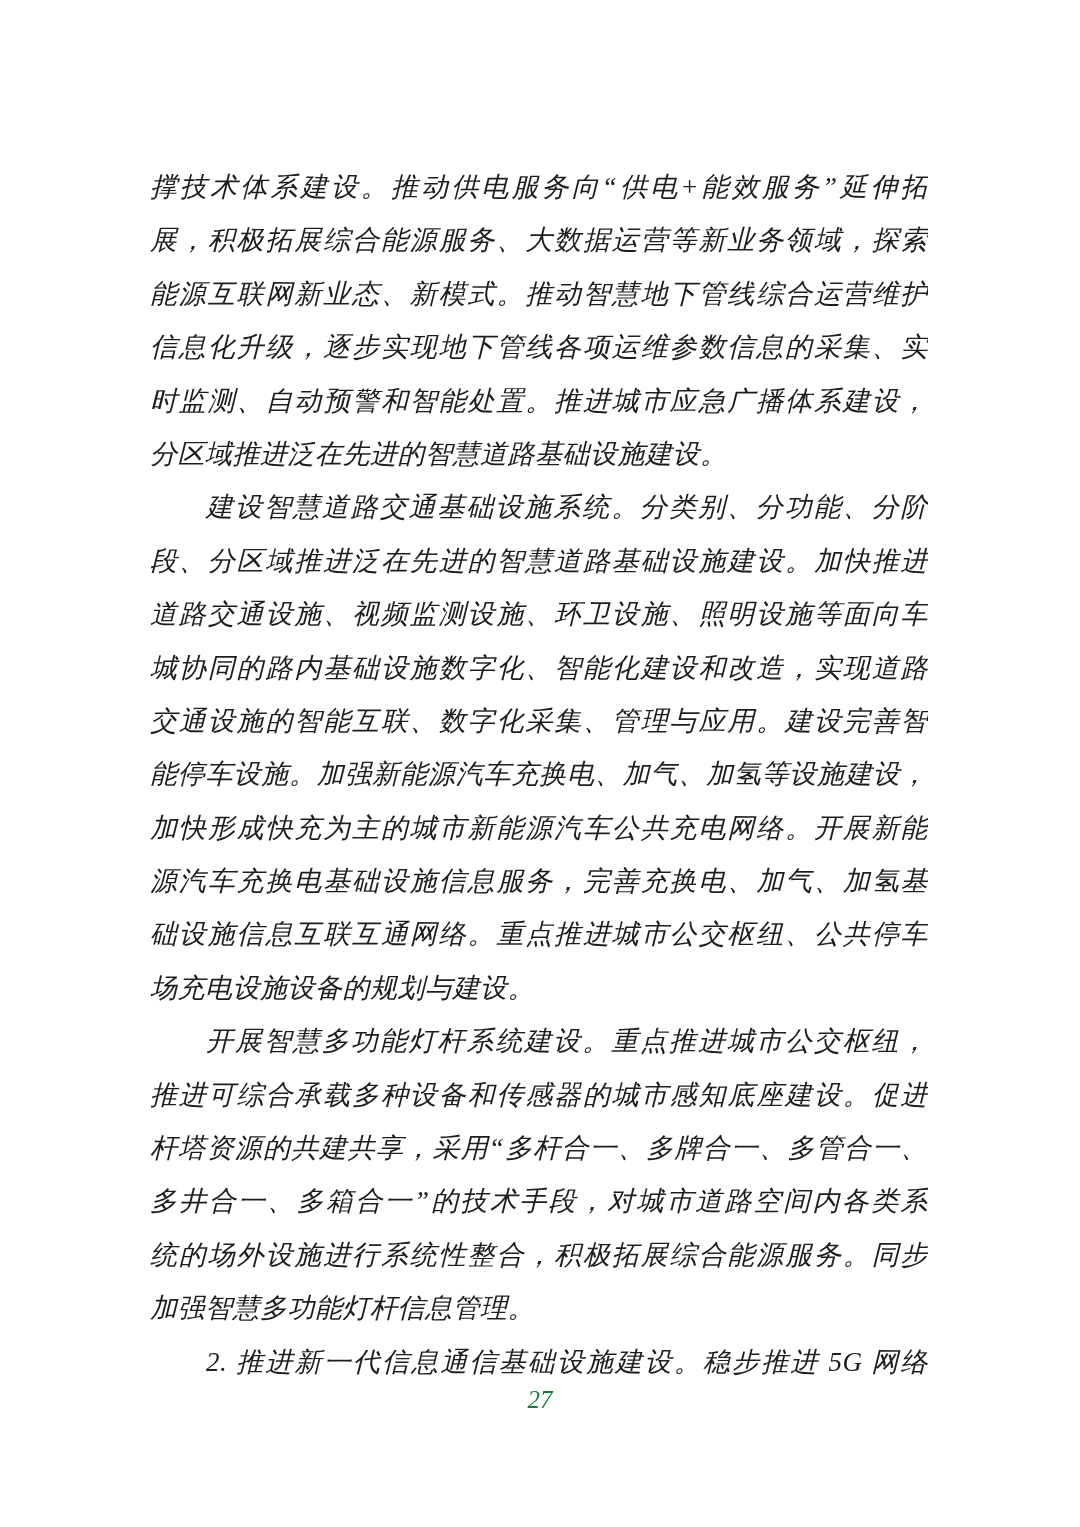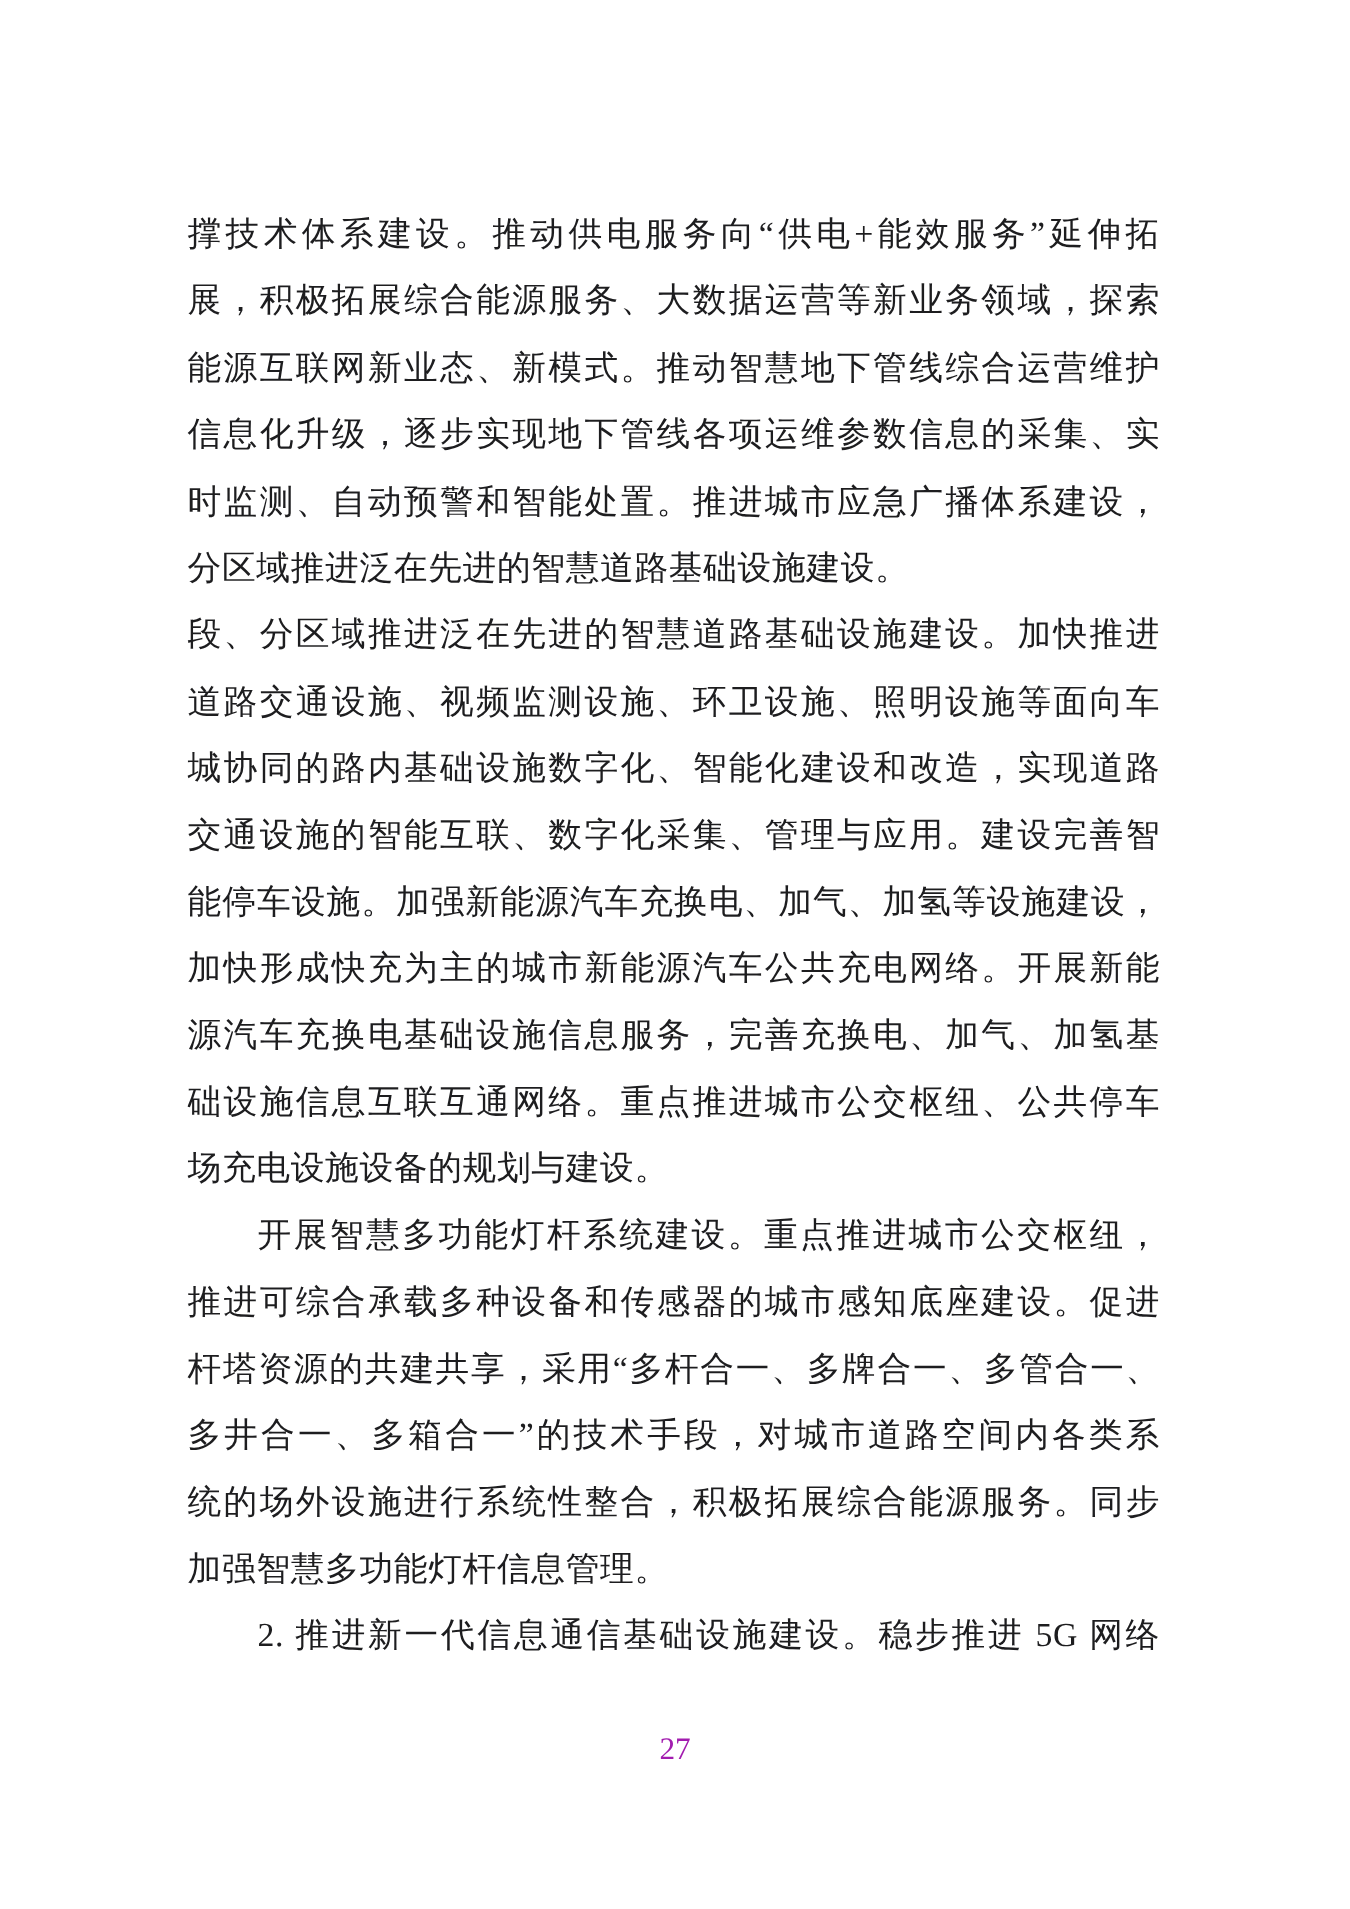--- a/index.html
+++ b/index.html
@@ -8,20 +8,21 @@
     background: #ffffff;
   }
   .page {
     position: relative;
     width: 1080px;
     height: 1527px;
     background: #ffffff;
     font-family: "Liberation Serif", "DejaVu Serif", serif;
     color: #1d1d1f;
     overflow: hidden;
+    font-style: italic;
   }
   .text-block {
     position: absolute;
     left: 150px;
     top: 161px;
     width: 778px;
   }
   .line {
     font-size: 27px;
     line-height: 53.4px;
@@ -39,34 +40,35 @@
     text-align: left;
     text-align-last: left;
   }
   .page-number {
     position: absolute;
     left: 0;
     top: 1386px;
     width: 100%;
     text-align: center;
     font-size: 25px;
-    color: #a21caf;
+    color: #15803d;
   }
 </style>
 </head>
 <body>
 
 <div class="page">
   <div class="text-block">
     <div class="line">撑技术体系建设。推动供电服务向“供电+能效服务”延伸拓</div>
     <div class="line">展，积极拓展综合能源服务、大数据运营等新业务领域，探索</div>
     <div class="line">能源互联网新业态、新模式。推动智慧地下管线综合运营维护</div>
     <div class="line">信息化升级，逐步实现地下管线各项运维参数信息的采集、实</div>
     <div class="line">时监测、自动预警和智能处置。推进城市应急广播体系建设，</div>
     <div class="line para-end">分区域推进泛在先进的智慧道路基础设施建设。</div>
+    <div class="line indent">建设智慧道路交通基础设施系统。分类别、分功能、分阶</div>
     <div class="line">段、分区域推进泛在先进的智慧道路基础设施建设。加快推进</div>
     <div class="line">道路交通设施、视频监测设施、环卫设施、照明设施等面向车</div>
     <div class="line">城协同的路内基础设施数字化、智能化建设和改造，实现道路</div>
     <div class="line">交通设施的智能互联、数字化采集、管理与应用。建设完善智</div>
     <div class="line">能停车设施。加强新能源汽车充换电、加气、加氢等设施建设，</div>
     <div class="line">加快形成快充为主的城市新能源汽车公共充电网络。开展新能</div>
     <div class="line">源汽车充换电基础设施信息服务，完善充换电、加气、加氢基</div>
     <div class="line">础设施信息互联互通网络。重点推进城市公交枢纽、公共停车</div>
     <div class="line para-end">场充电设施设备的规划与建设。</div>
     <div class="line indent">开展智慧多功能灯杆系统建设。重点推进城市公交枢纽，</div>

